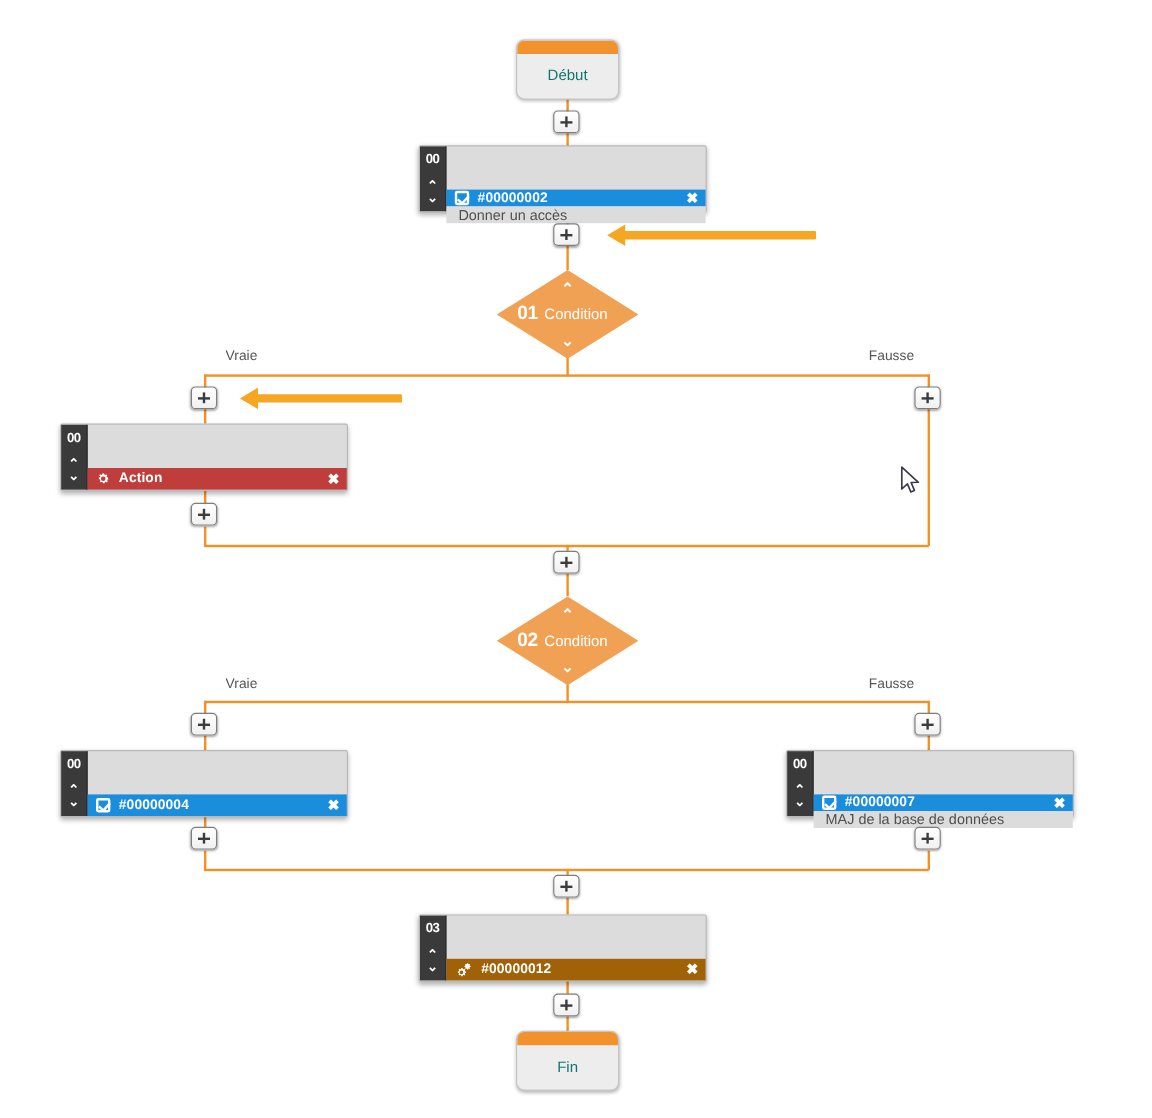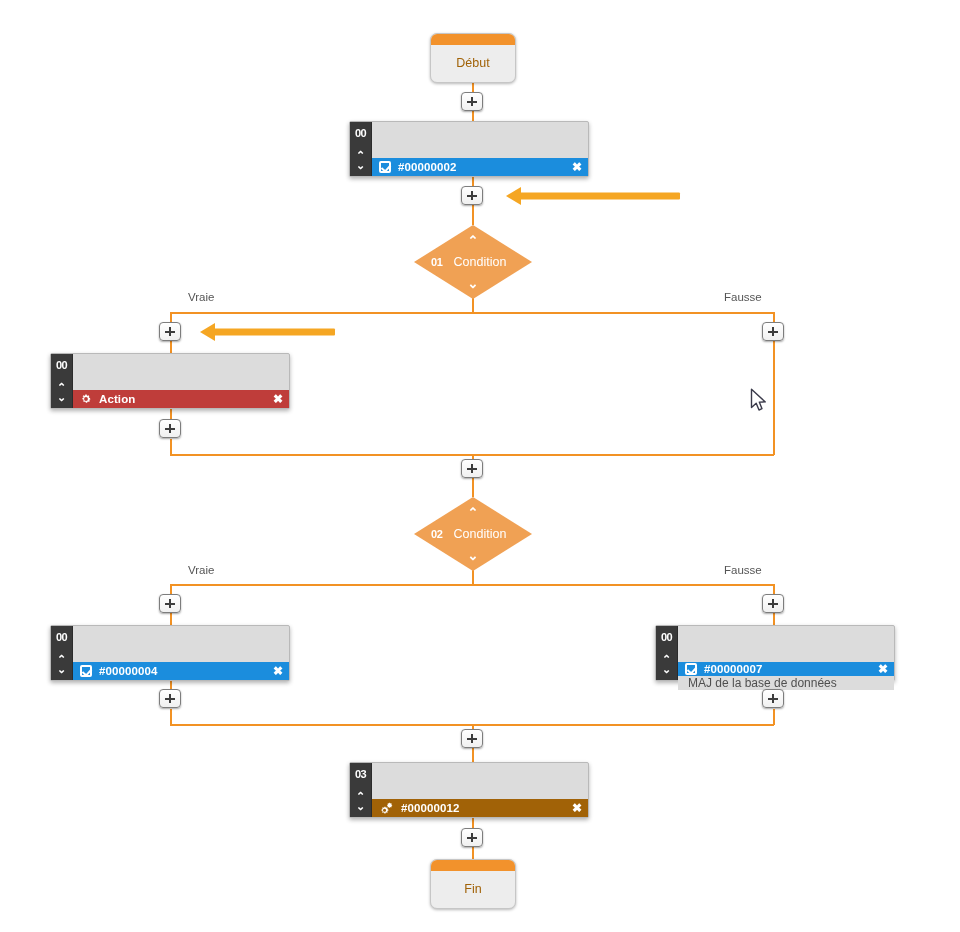--- a/index.html
+++ b/index.html
@@ -71,21 +71,21 @@
   }
   .terminator .bar {
     height: 11px;
     background: #f2922c;
   }
   .terminator .lbl {
     height: 37px;
     line-height: 37px;
     text-align: center;
     font-size: 12.5px;
-    color: #a16207;
+    color: #0f766e;
   }
 
   
   .diamond-wrap {
     position: absolute;
     width: 118px;
     height: 74px;
     z-index: 5;
   }
   .diamond-wrap .shape {
@@ -93,21 +93,21 @@
     inset: 0;
     background: #f0a154;
     clip-path: polygon(50% 0%, 100% 50%, 50% 100%, 0% 50%);
     -webkit-clip-path: polygon(50% 0%, 100% 50%, 50% 100%, 0% 50%);
   }
   .diamond-wrap .num {
     position: absolute;
     left: 17px;
     top: 50%;
     transform: translateY(-50%);
-    font-size: 11px;
+    font-size: 16px;
     font-weight: bold;
     color: #ffffff;
     letter-spacing: -0.3px;
   }
   .diamond-wrap .txt {
     position: absolute;
     left: 0; right: 0;
     top: 50%;
     transform: translateY(-50%);
     text-align: center;
@@ -357,20 +357,21 @@
       </div>
     </div>
     <div class="body">
       <div class="head">
         <span class="hicon">
             <span class="cbx"></span>
           </span>
         <span class="htitle">#00000002</span>
         <span class="hclose">✖</span>
       </div>
+      <div class="content">Donner un accès</div>
     </div>
   </div>
 
   <div class="diamond-wrap" style="left:414px; top:225px;">
     <div class="shape"></div>
     <div class="chev up">⌃</div>
     <div class="num">01</div>
     <div class="txt">Condition</div>
     <div class="chev dn">⌄</div>
   </div>

